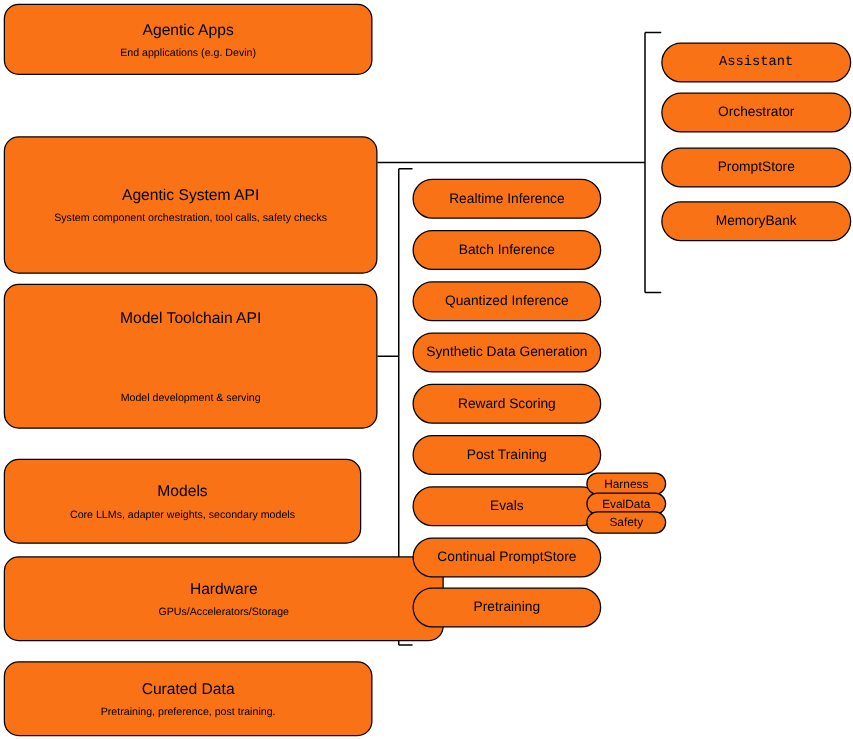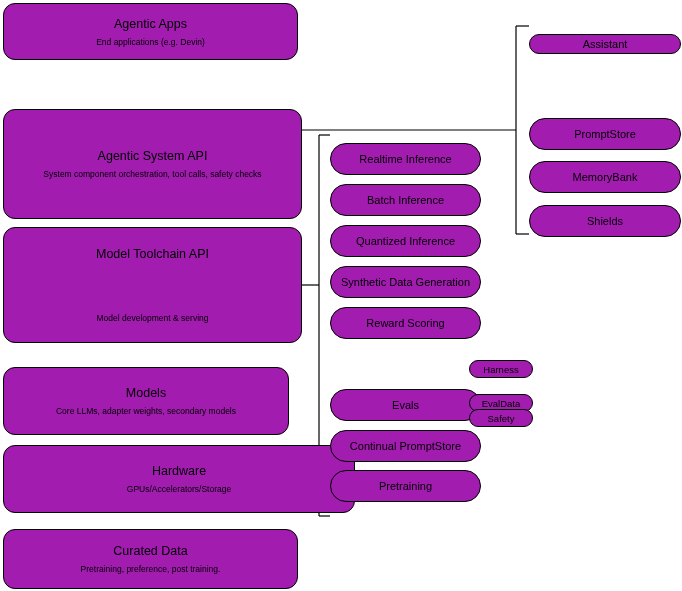--- a/index.html
+++ b/index.html
@@ -18,21 +18,21 @@
   #canvas {
     position: absolute;
     left: 0; top: 0;
     width: 682px;
     height: 591px;
   }
   .node {
     position: absolute;
     box-sizing: border-box;
     border: 1px solid #000000;
-    background: #a21caf;
+    background: #f97316;
     display: flex;
     flex-direction: column;
     align-items: center;
     justify-content: center;
     text-align: center;
   }
   .stack-box {
     border-radius: 12px;
   }
   .stack-title {
@@ -101,59 +101,62 @@
   <div class="node stack-box" style="left:3px; top:445px; width:352px; height:68px;">
     <div class="stack-title">Hardware</div>
     <div class="stack-sub">GPUs/Accelerators/Storage</div>
   </div>
 
   <div class="node stack-box" style="left:3px; top:529px; width:295px; height:60px;">
     <div class="stack-title">Curated Data</div>
     <div class="stack-sub">Pretraining, preference, post training.</div>
   </div>
 
-  <div class="node pill" style="left:529px; top:34px; width:152px; height:20px;">
+  <div class="node pill" style="left:529px; top:34px; width:152px; height:32px;font-family:Liberation Mono, monospace;">
     <span>Assistant</span>
+  </div>
+  <div class="node pill" style="left:529px; top:74px; width:152px; height:32px;">
+    <span>Orchestrator</span>
   </div>
   <div class="node pill" style="left:529px; top:118px; width:152px; height:32px;">
     <span>PromptStore</span>
   </div>
   <div class="node pill" style="left:529px; top:161px; width:152px; height:32px;">
     <span>MemoryBank</span>
-  </div>
-  <div class="node pill" style="left:529px; top:205px; width:152px; height:32px;">
-    <span>Shields</span>
   </div>
 
   <div class="node pill" style="left:330px; top:143px; width:151px; height:32px;">
     <span>Realtime Inference</span>
   </div>
   <div class="node pill" style="left:330px; top:184px; width:151px; height:32px;">
     <span>Batch Inference</span>
   </div>
   <div class="node pill" style="left:330px; top:225px; width:151px; height:32px;">
     <span>Quantized Inference</span>
   </div>
   <div class="node pill" style="left:330px; top:266px; width:151px; height:32px;">
     <span>Synthetic Data Generation</span>
   </div>
   <div class="node pill" style="left:330px; top:307px; width:151px; height:32px;">
     <span>Reward Scoring</span>
   </div>
+  <div class="node pill" style="left:330px; top:348px; width:151px; height:32px;">
+    <span>Post Training</span>
+  </div>
   <div class="node pill" style="left:330px; top:389px; width:151px; height:32px;">
     <span>Evals</span>
   </div>
   <div class="node pill" style="left:330px; top:430px; width:151px; height:32px;">
     <span>Continual PromptStore</span>
   </div>
   <div class="node pill" style="left:330px; top:470px; width:151px; height:32px;">
     <span>Pretraining</span>
   </div>
 
-  <div class="node pill-small" style="left:469px; top:360px; width:64px; height:18px;">
+  <div class="node pill-small" style="left:469px; top:378px; width:64px; height:18px;">
     <span>Harness</span>
   </div>
   <div class="node pill-small" style="left:469px; top:394px; width:64px; height:18px;">
     <span>EvalData</span>
   </div>
   <div class="node pill-small" style="left:469px; top:409px; width:64px; height:18px;">
     <span>Safety</span>
   </div>
 
 </div>

